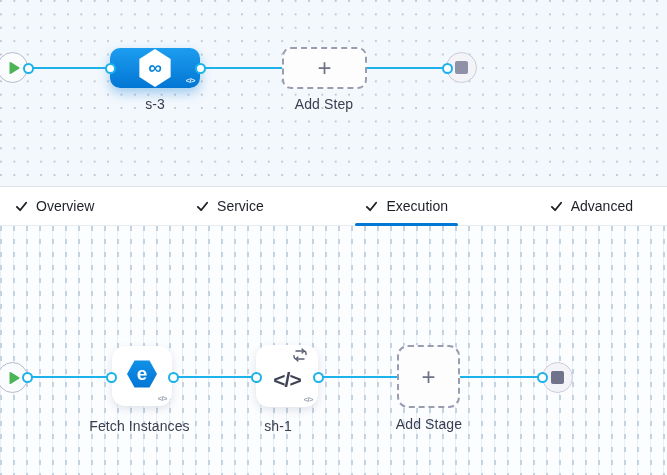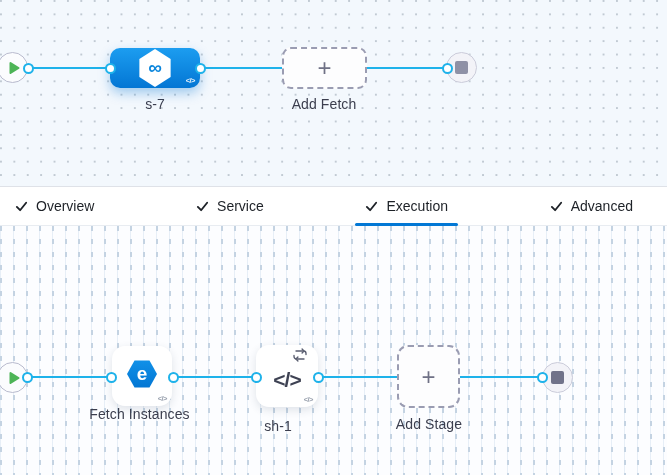--- a/index.html
+++ b/index.html
@@ -137,26 +137,26 @@
     <div class="port" style="left:104.5px; top:62.5px;"></div>
     <div class="port" style="left:194.5px; top:62.5px;"></div>
     <div class="port" style="left:441.5px; top:62.5px;"></div>
 
     <div class="stage-node">
       <div class="stage-hex">
         <span>∞</span>
       </div>
       <span class="code-badge on-blue">&lt;/&gt;</span>
     </div>
-    <div class="node-label" style="left:105px; top:96px; width:100px;">s-7</div>
+    <div class="node-label" style="left:105px; top:96px; width:100px;">s-3</div>
 
     <div class="add-node add-stage">
       <span>+</span>
     </div>
-    <div class="node-label" style="left:274px; top:96px; width:100px;">Add Fetch</div>
+    <div class="node-label" style="left:274px; top:96px; width:100px;">Add Step</div>
 
     <div class="end-node" style="left:446px; top:52px;">
       <div class="stop-square dark"></div>
     </div>
   </div>
 
   <div class="tabbar">
     <div class="tab">
       <span class="check">
         <svg width="13" height="13" viewBox="0 0 14 14">
@@ -210,21 +210,21 @@
     <div class="port" style="left:250.5px; top:145.5px;"></div>
     <div class="port" style="left:312.5px; top:145.5px;"></div>
     <div class="port" style="left:536.5px; top:145.5px;"></div>
 
     <div class="step-card fetch-card">
       <div class="fetch-hex">
         <span>e</span>
       </div>
       <span class="code-badge">&lt;/&gt;</span>
     </div>
-    <div class="node-label" style="left:82px; top:180px; width:115px;text-align:center;">Fetch Instances</div>
+    <div class="node-label" style="left:82px; top:192px; width:115px;text-align:center;">Fetch Instances</div>
 
     <div class="step-card sh-card">
       <span class="loop-indicator">
         <svg width="16" height="14" viewBox="0 0 20 17" fill="none" stroke="currentColor" stroke-width="1.7" stroke-linecap="round" stroke-linejoin="round">
           <path d="M5 3.5 h9.5 a3 3 0 0 1 3 3 v1.5"></path>
           <path d="M15 13.5 h-9.5 a3 3 0 0 1 -3 -3 v-1.5"></path>
           <path d="M12.6 1 L15 3.5 L12.6 6"></path>
           <path d="M7.4 11 L5 13.5 L7.4 16"></path>
         </svg>
       </span>

